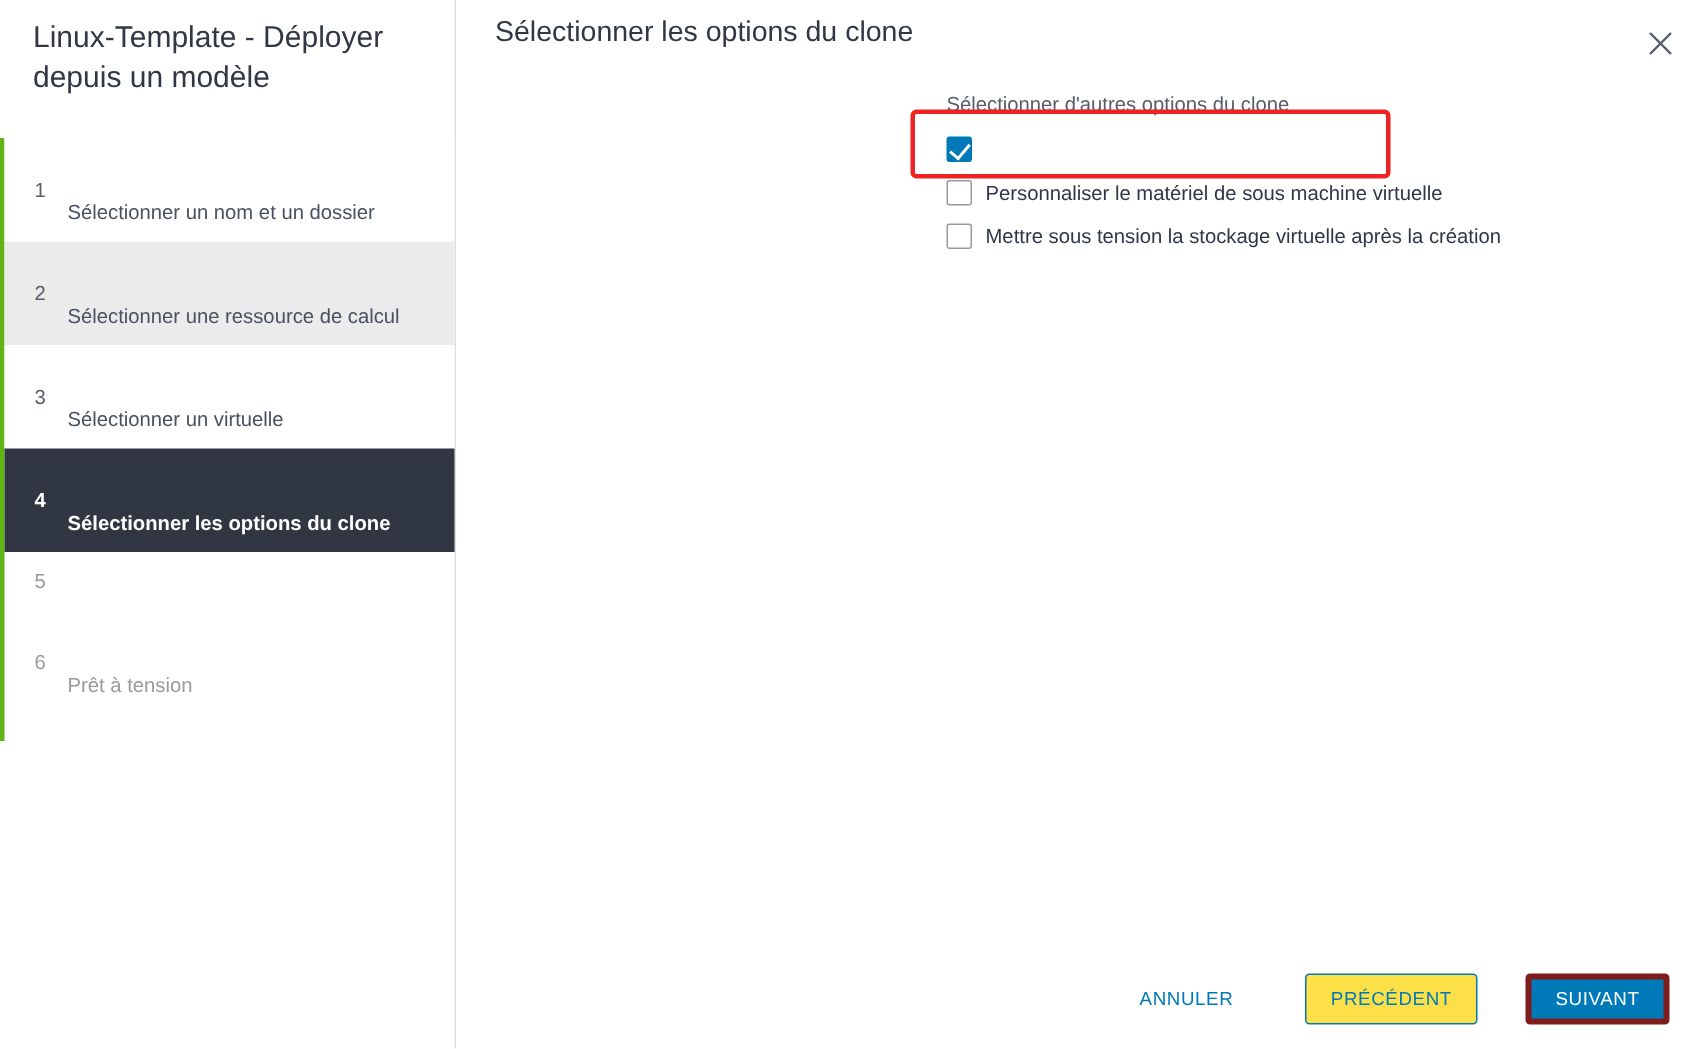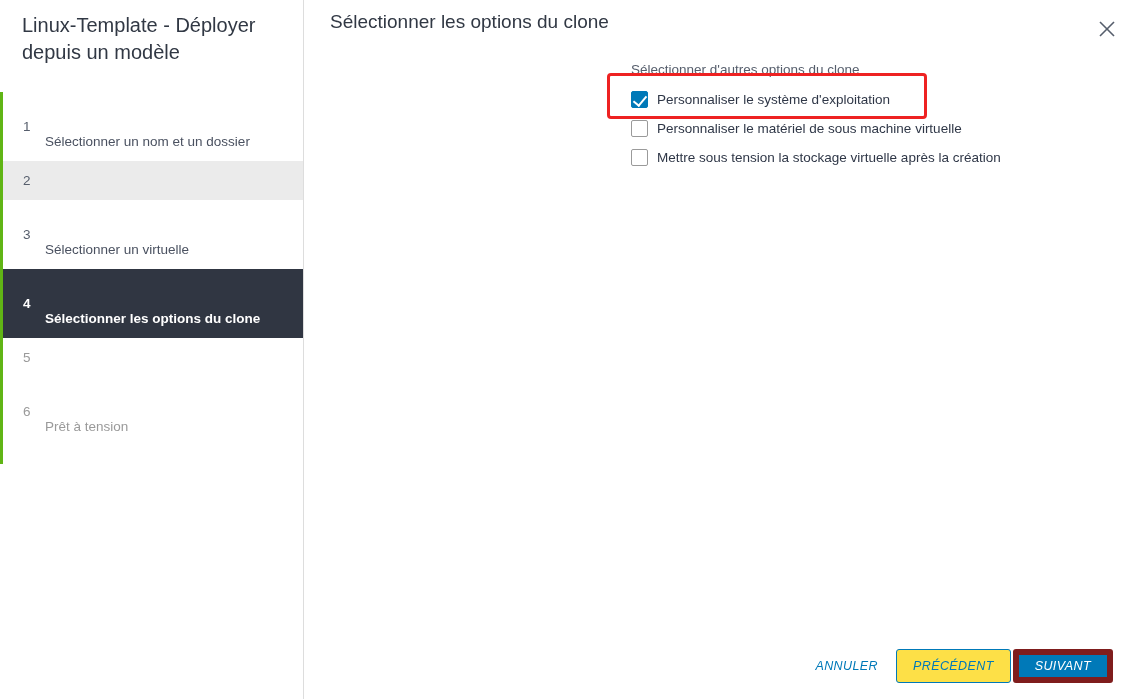--- a/index.html
+++ b/index.html
@@ -152,22 +152,21 @@
     pointer-events: none;
   }
 
   
   .footer {
     position: absolute;
     right: 18px;
     bottom: 16px;
     display: flex;
     align-items: center;
-    gap: 2px;
-    font-style: italic;
+    gap: 32px;
   }
   .btn {
     font-size: 12.5px;
     letter-spacing: 0.4px;
     height: 34px;
     padding: 0 16px;
     border-radius: 3px;
     display: flex;
     align-items: center;
     justify-content: center;
@@ -180,41 +179,42 @@
     border: none;
   }
   .btn-outline {
     color: #0079b8;
     background: #fde047;
     border: 1px solid #0079b8;
   }
   .btn-primary {
     color: #ffffff;
     background: #0079b8;
-    border: 6px solid #7f1d1d;
+    border: 4px solid #7f1d1d;
     min-width: 82px;
   }
 </style>
 </head>
 <body>
 
 <div id="wizard">
 
   <div class="left-pane">
     <h1 class="wizard-title">Linux-Template - Déployer depuis un modèle</h1>
 
     <div class="steps">
 
       <div class="step done">
         <span class="num">1</span>
         <span class="lbl">Sélectionner un nom et un dossier</span>
       </div>
 
       <div class="step hover">
         <span class="num">2</span>
+        <span class="lbl">Sélectionner une ressource de calcul</span>
       </div>
 
       <div class="step done">
         <span class="num">3</span>
         <span class="lbl">Sélectionner un virtuelle</span>
       </div>
 
       <div class="step active">
         <span class="num">4</span>
         <span class="lbl">Sélectionner les options du clone</span>
@@ -242,21 +242,20 @@
         <line x1="4" y1="4" x2="18" y2="18" stroke="currentColor" stroke-width="1.6"></line>
         <line x1="18" y1="4" x2="4" y2="18" stroke="currentColor" stroke-width="1.6"></line>
       </svg>
     </div>
 
     <div class="group">
       <div class="group-legend">Sélectionner d'autres options du clone</div>
 
       <div class="checkbox-row">
         <span class="cb checked"></span>
-        <span class="cb-label">Personnaliser le système d'exploitation</span>
       </div>
 
       <div class="checkbox-row">
         <span class="cb"></span>
         <span class="cb-label">Personnaliser le matériel de sous machine virtuelle</span>
       </div>
 
       <div class="checkbox-row">
         <span class="cb"></span>
         <span class="cb-label">Mettre sous tension la stockage virtuelle après la création</span>

